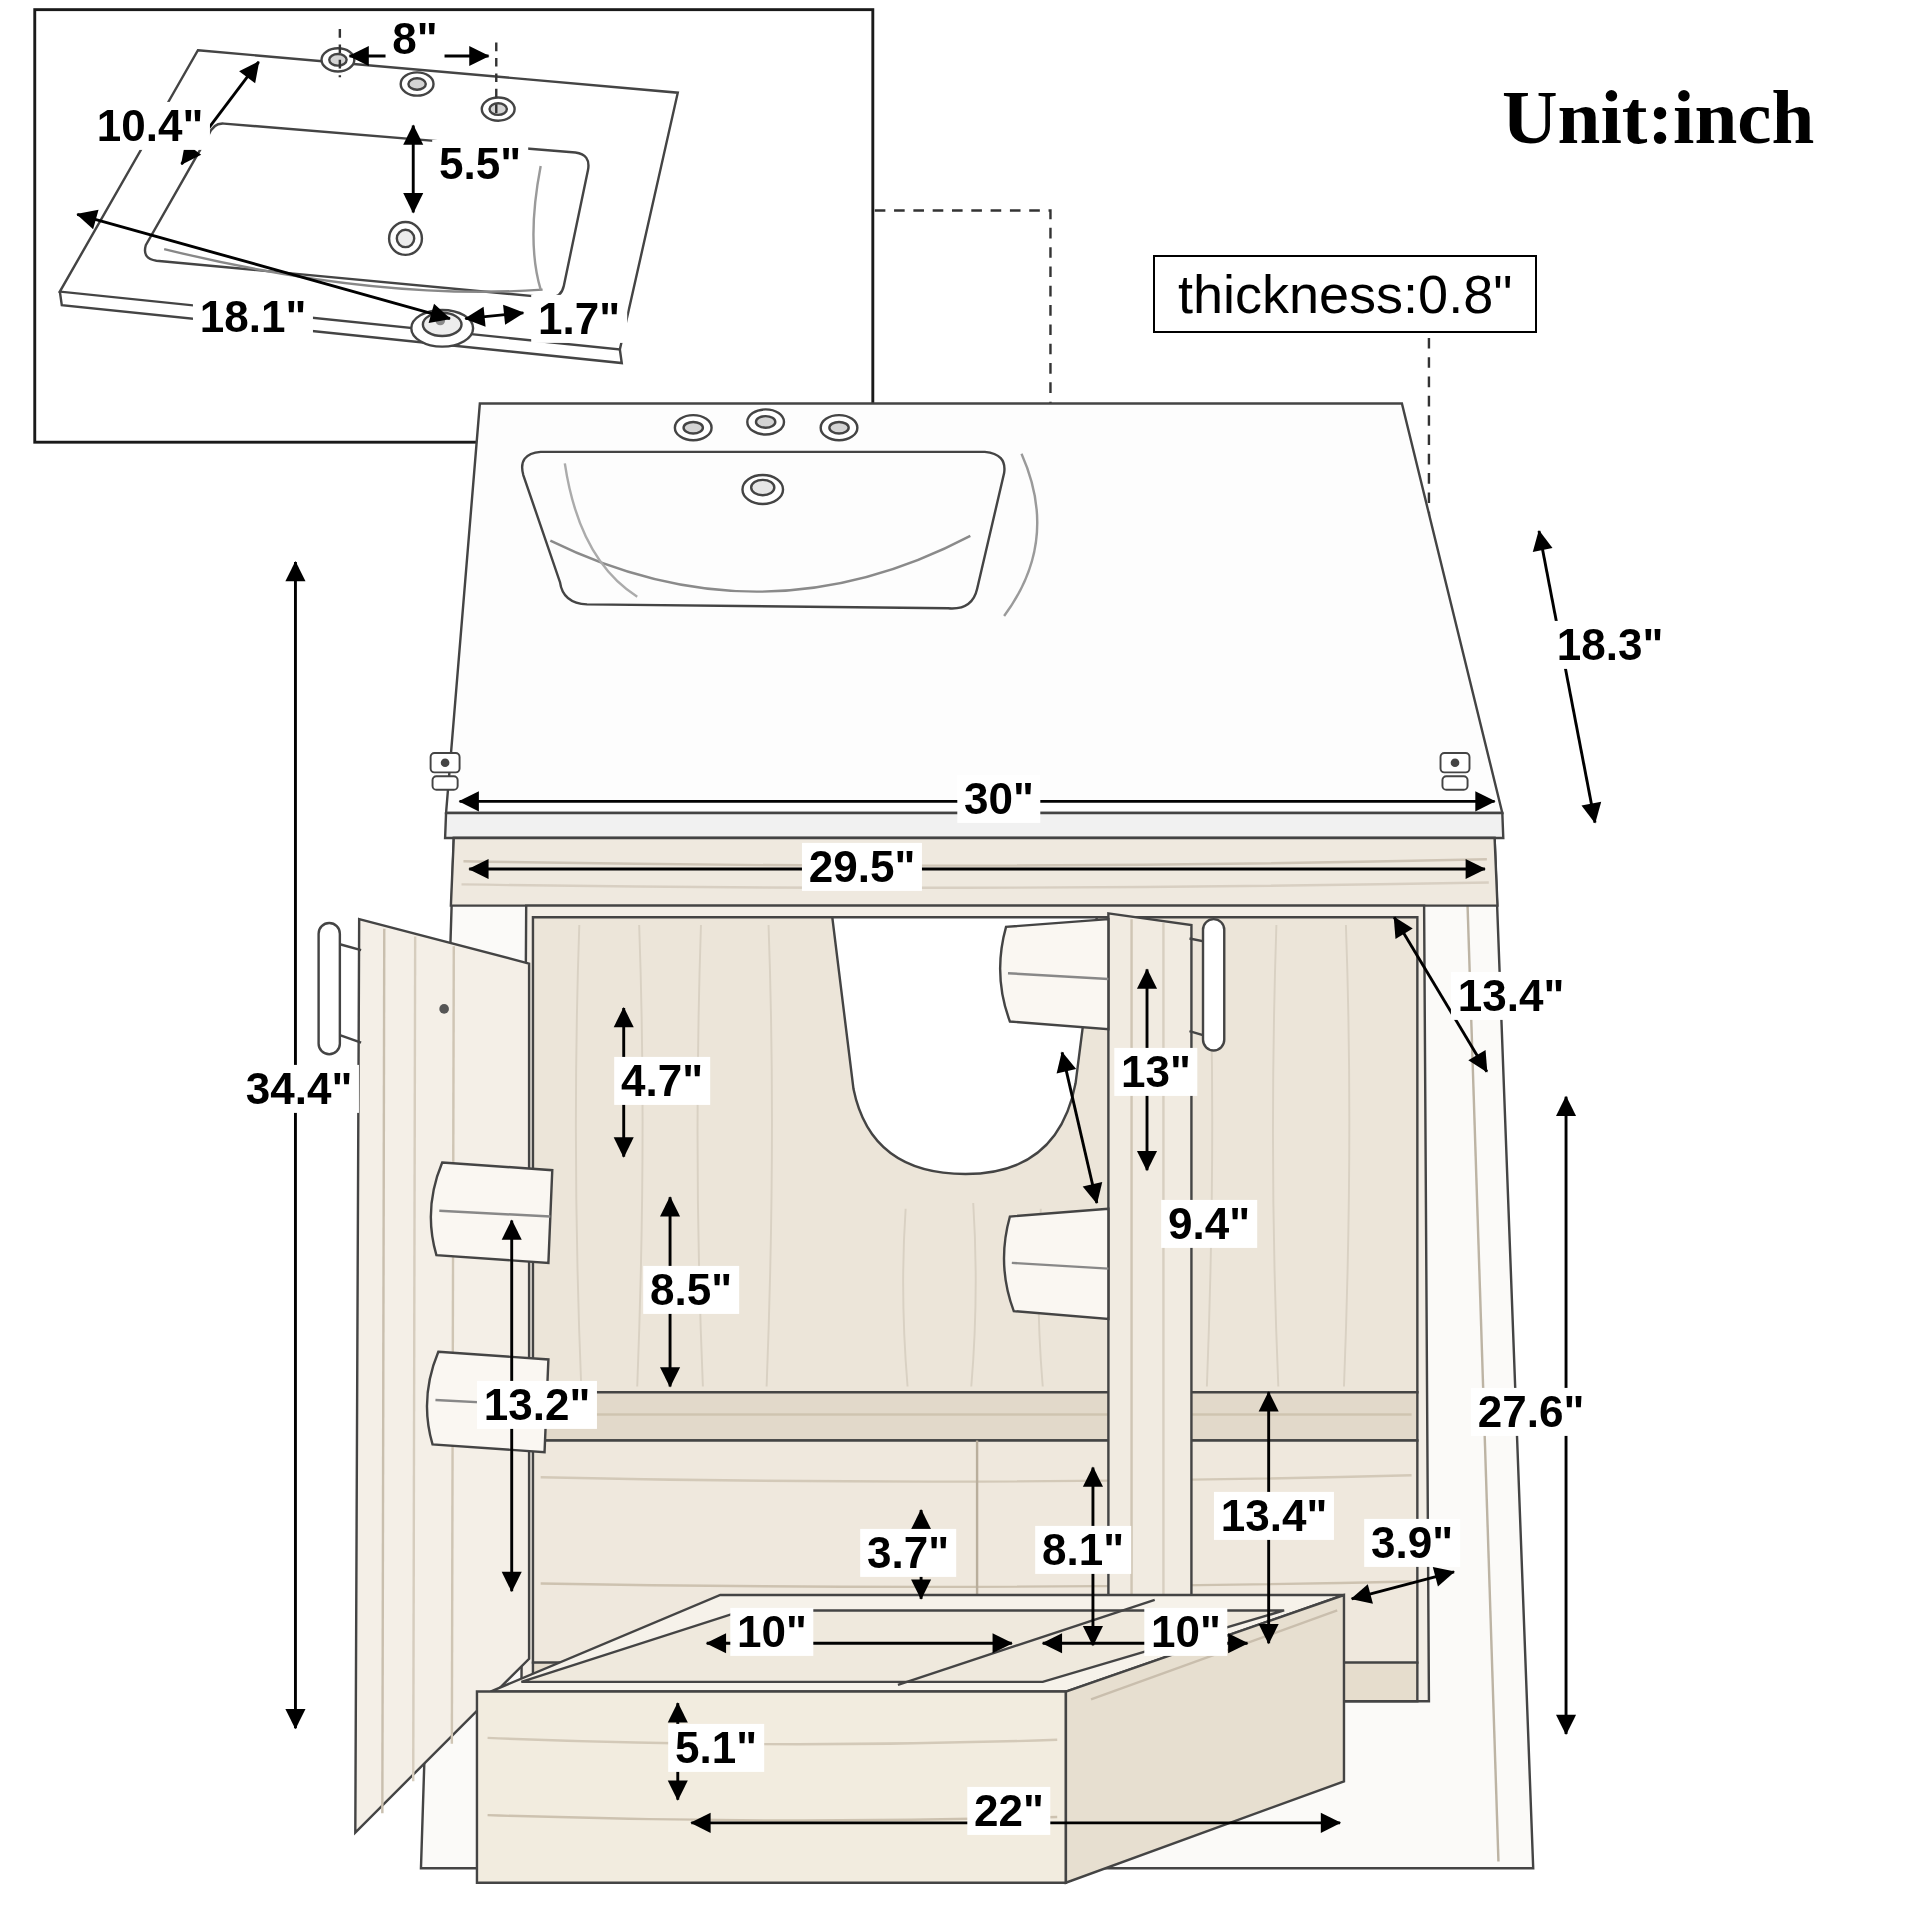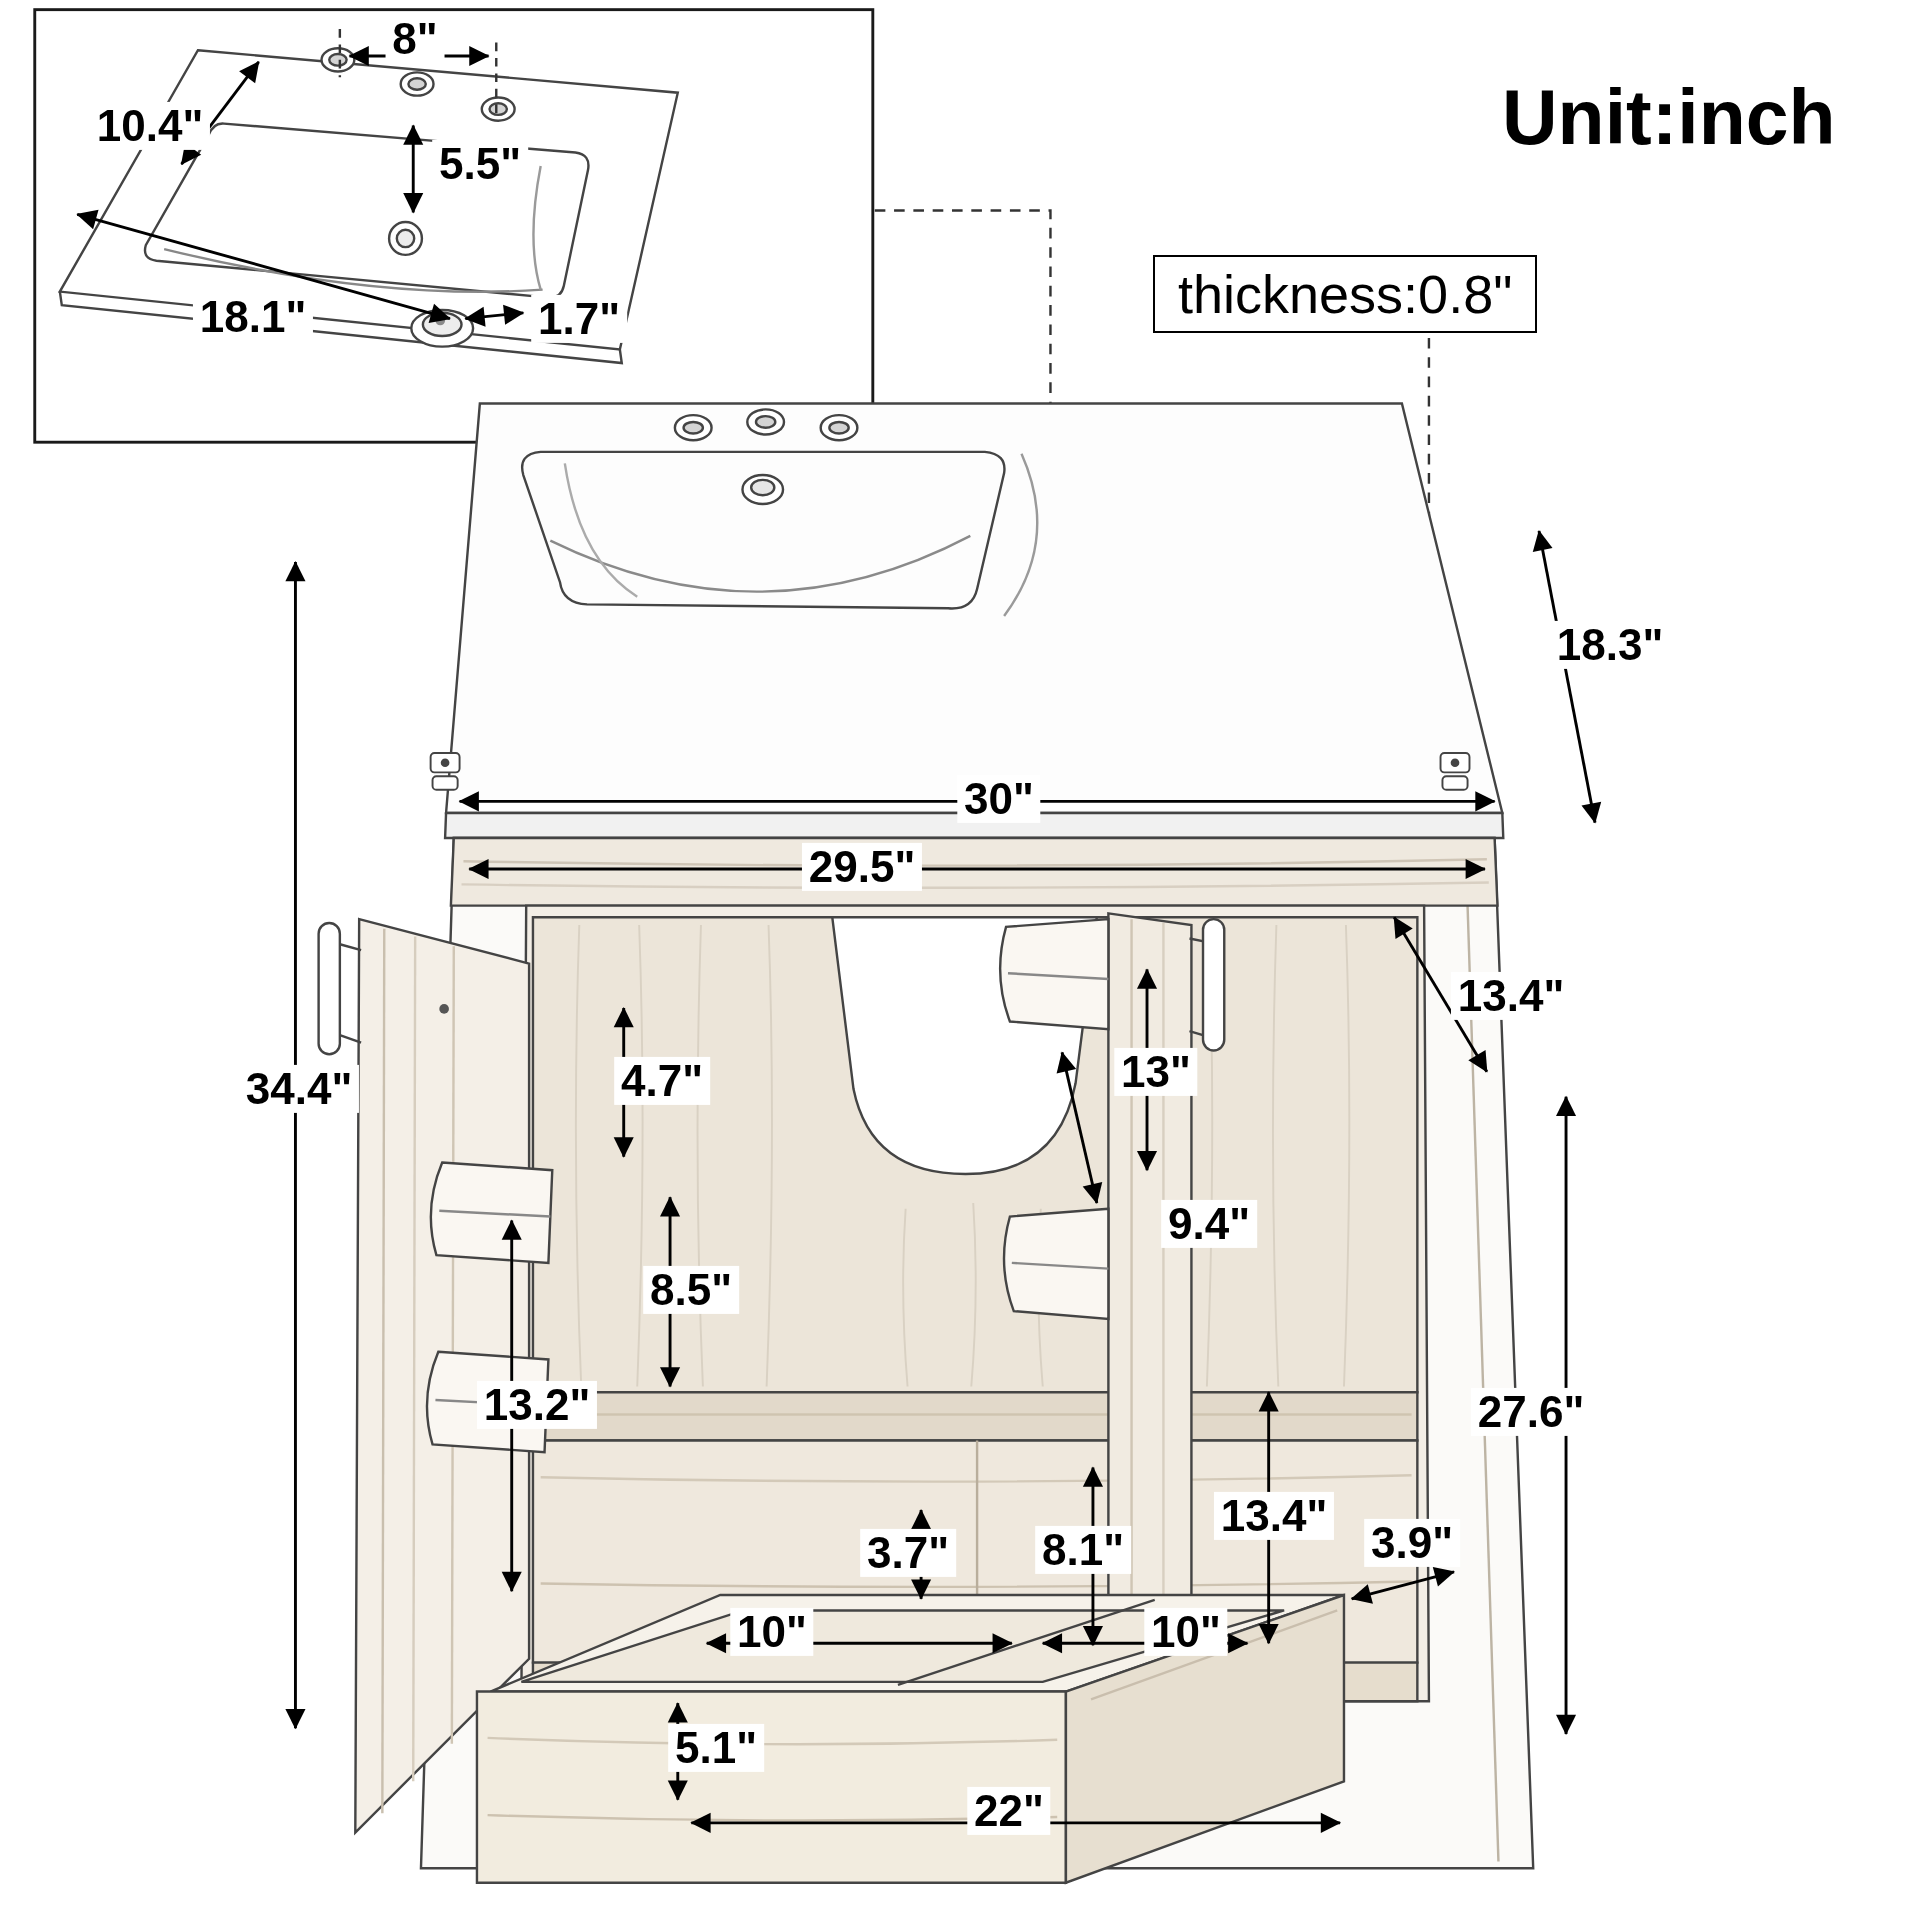--- a/index.html
+++ b/index.html
@@ -6,21 +6,21 @@
   html,body { background:#fff; font-family:"Liberation Sans", sans-serif; }
   .page { position:relative; width:1931px; height:1931px; background:#fff; overflow:hidden; }
   svg.drawing { position:absolute; left:0; top:0; }
   .dim {
     position:absolute; transform:translate(-50%,-50%);
     background:#fff; color:#000; font-weight:bold; font-size:44px;
     line-height:1.05; padding:1px 6.8px; white-space:nowrap;
   }
   .unit-title {
     position:absolute; left:1502px; top:73px;
-    font-size:77px; font-weight:bold; color:#000; white-space:nowrap;
+    font-size:77px; font-weight:bold; color:#000; white-space:nowrap;font-family:Liberation Serif, serif;
   }
   .thickness-box {
     position:absolute; left:1153px; top:255px;
     font-size:54px; font-weight:normal; color:#000;
     border:2.9px solid #000; background:#fff; padding:5.8px 23px; white-space:nowrap;
   }
 </style>
 </head>
 <body>
 

